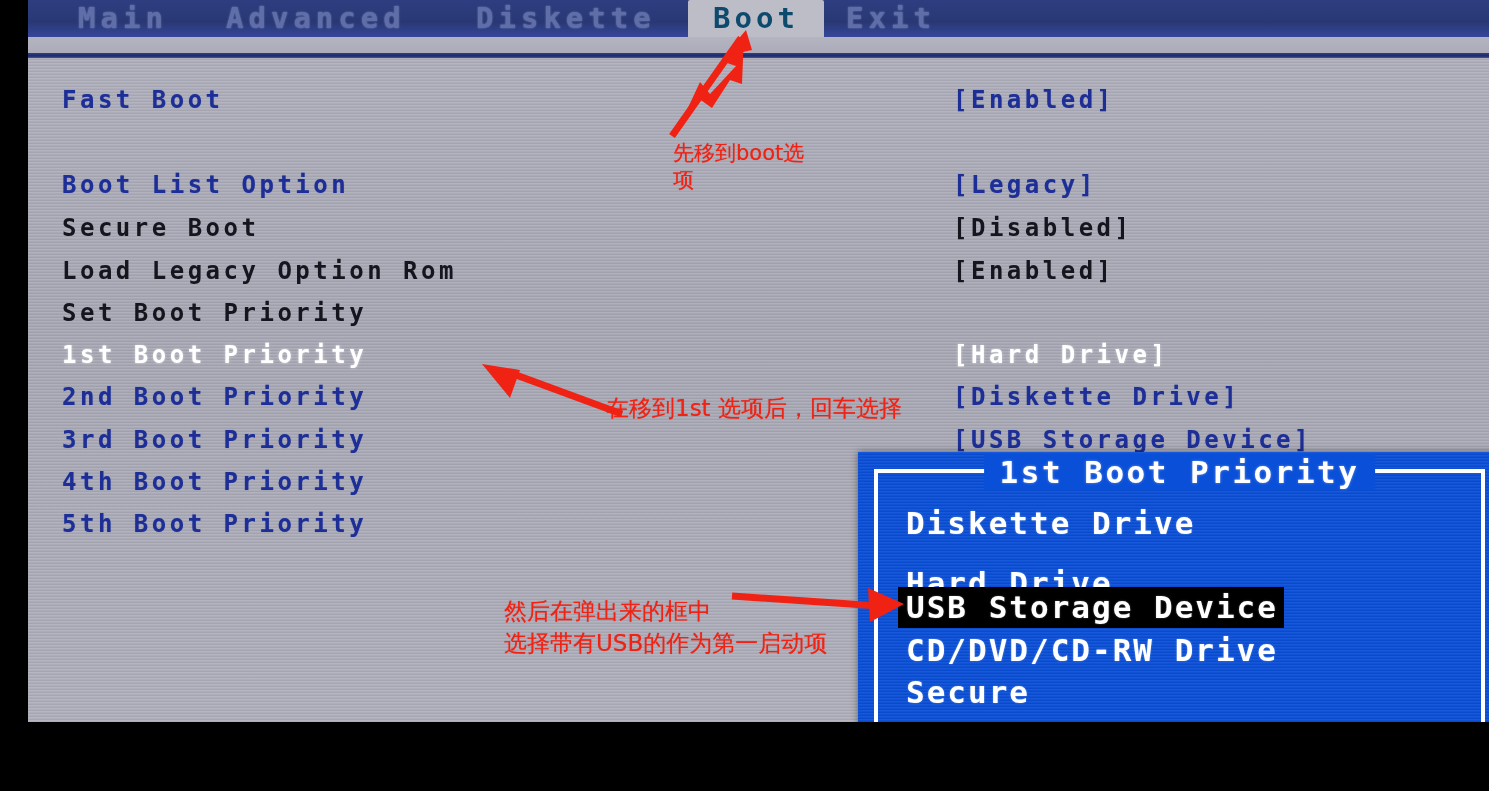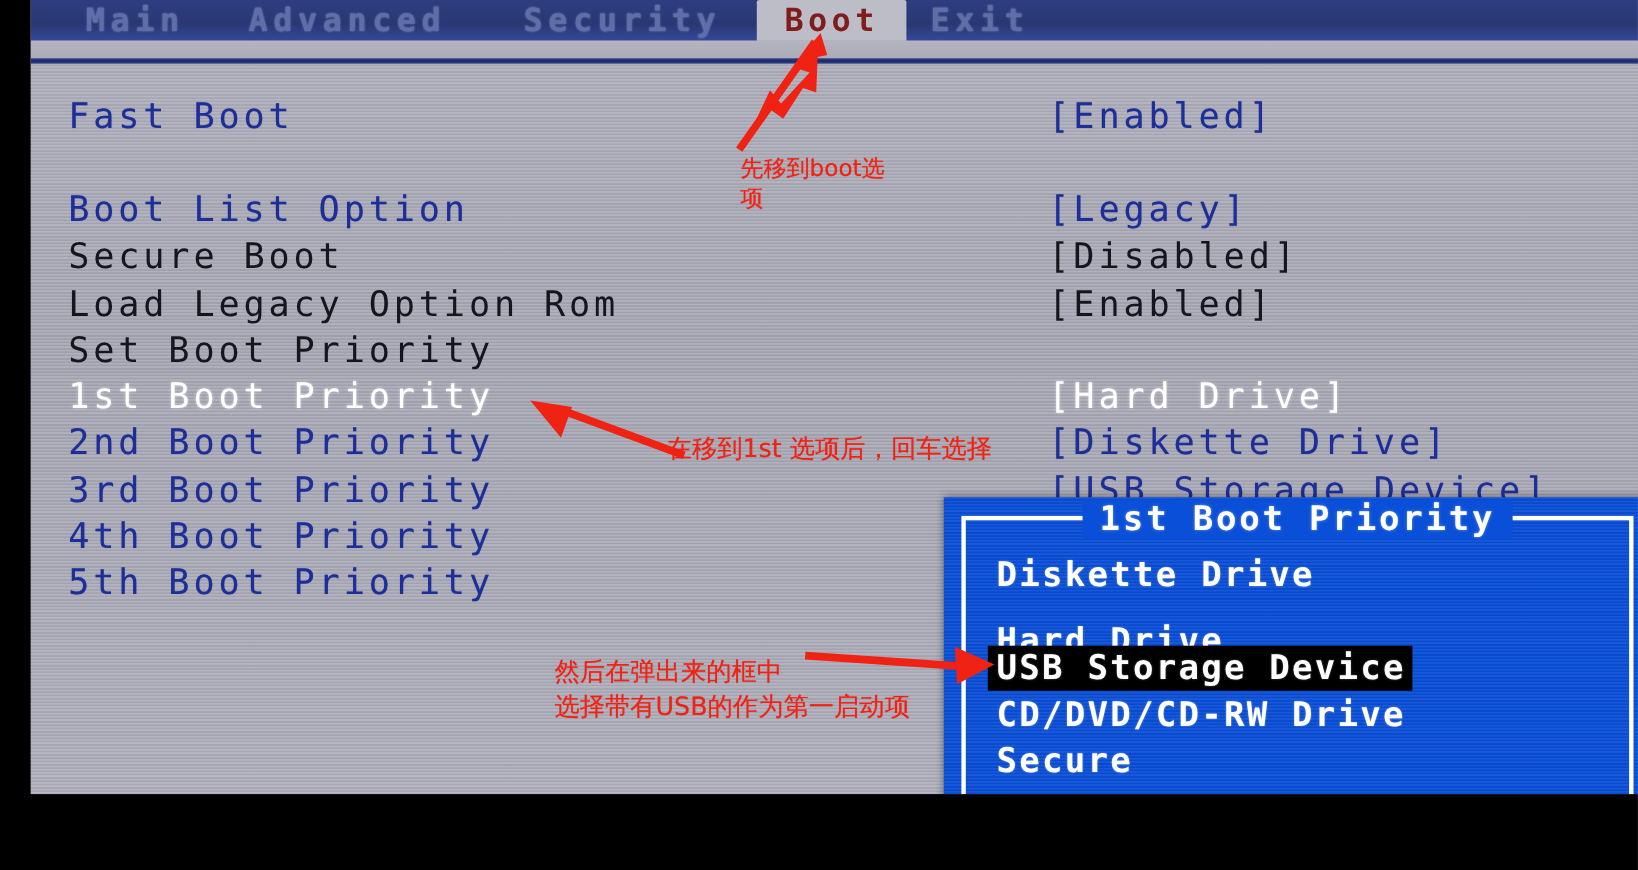--- a/index.html
+++ b/index.html
@@ -40,21 +40,21 @@
     height: 37px;
     line-height: 37px;
     font-size: 29px;
     letter-spacing: 5px;
     color: #5f6ea8;
     text-shadow: 0 0 2px rgba(180,190,230,0.55);
     white-space: nowrap;
     font-weight: bold;
   }
   .tab.active {
-    color: #7f1d1d;
+    color: #0c4a6e;
     background: #bdbdc7;
     text-shadow: none;
     border-radius: 2px 2px 0 0;
     box-shadow: inset 0 -2px 0 #bdbdc7;
   }
   #underbar {
     position: absolute;
     left: 0; top: 37px;
     width: 1489px; height: 18px;
     background: linear-gradient(to bottom, #b4b4c1 0%, #aaaab8 100%);
@@ -62,24 +62,24 @@
   #underline {
     position: absolute;
     left: 0; top: 53px;
     width: 1489px; height: 5px;
     background: linear-gradient(to bottom,#2e3e86 0%, #1d2a66 60%, #4656a0 100%);
   }
 
   
   .row {
     position: absolute;
-    font-size: 32px;
+    font-size: 24px;
     letter-spacing: 3.5px;
     white-space: nowrap;
-    font-weight: normal;
+    font-weight: bold;
   }
   .c-blue   { color: #1d2f96; text-shadow: 0 0 1px rgba(40,60,170,0.4); }
   .c-dark   { color: #14151d; }
   .c-white  { color: #ffffff; text-shadow: 0 0 3px rgba(255,255,255,0.45); }
 
   .lbl { left: 34px; }
   .val { left: 925px; }
 
   
   #popup {
@@ -180,21 +180,21 @@
   }
 </style>
 </head>
 <body>
 
 <div id="screen">
 
   <div id="menubar">
     <div class="tab" style="left:50px;">Main</div>
     <div class="tab" style="left:198px;">Advanced</div>
-    <div class="tab" style="left:448px;">Security</div>
+    <div class="tab" style="left:448px;">Diskette</div>
     <div class="tab active" style="left:660px;width:136px;text-align:center;letter-spacing:4px;">Boot</div>
     <div class="tab" style="left:818px;">Exit</div>
   </div>
   <div id="underbar"></div>
   <div id="underline"></div>
 
   <div class="row lbl c-blue" style="top:86px;">Fast Boot</div>
   <div class="row lbl c-blue" style="top:171px;">Boot List Option</div>
   <div class="row lbl c-dark" style="top:214px;">Secure Boot</div>
   <div class="row lbl c-dark" style="top:257px;">Load Legacy Option Rom</div>

